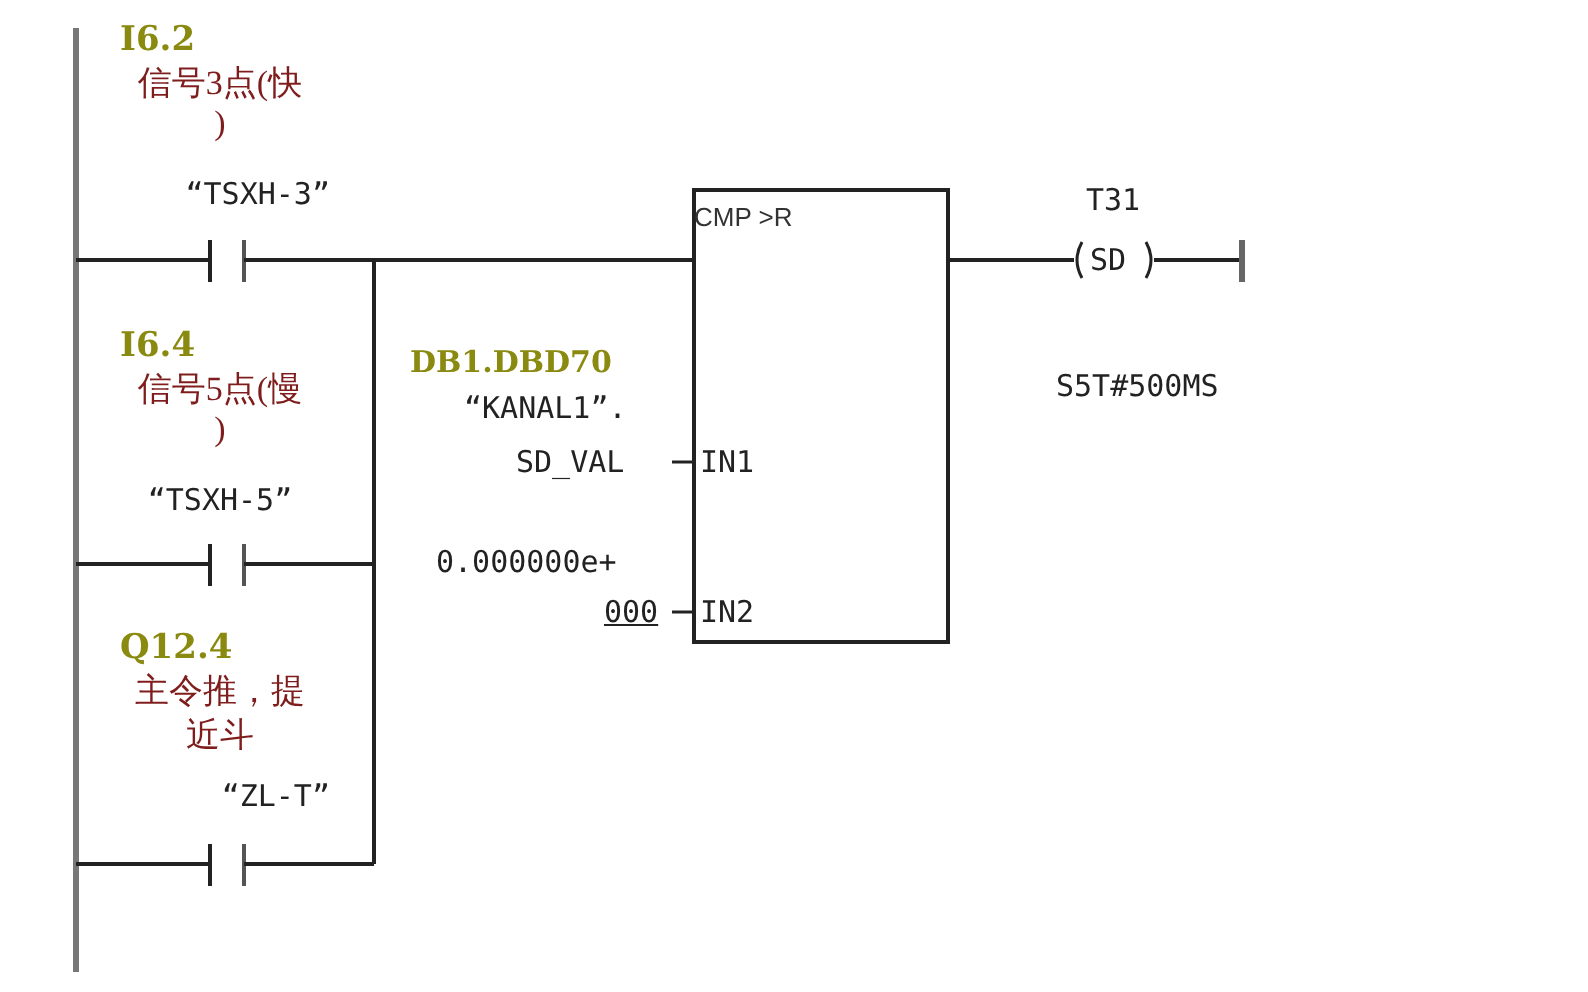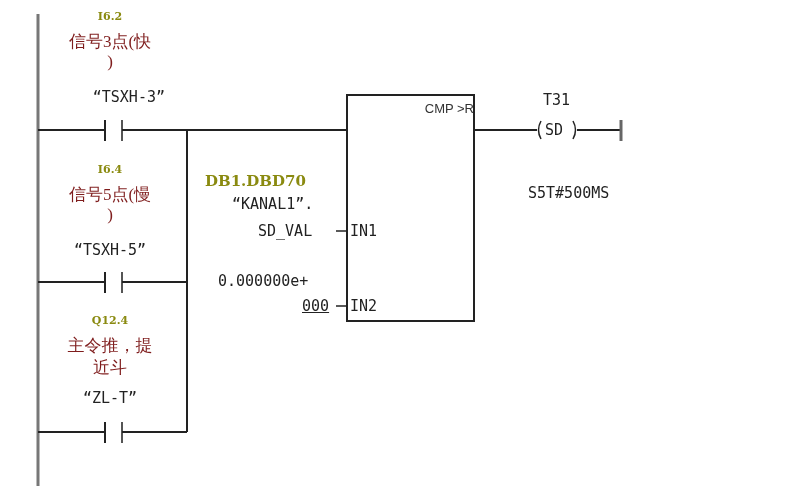--- a/index.html
+++ b/index.html
@@ -1,19 +1,19 @@
 <!DOCTYPE html>
 <html><head>
 <meta charset="utf-8">
 <style>
   html, body { margin:0; padding:0; background:#ffffff; }
   body { width:794px; height:496px; position:relative; overflow:hidden; }
   #ladder { position:absolute; left:0; top:0; width:794px; height:496px; }
   .lbl { position:absolute; white-space:nowrap; }
-  .addr { font-family:"DejaVu Serif", serif; font-weight:bold; font-size:11px; color:#8a8a10; text-align:center; }
+  .addr { font-family:"DejaVu Serif", serif; font-weight:bold; font-size:17px; color:#8a8a10; text-align:left; }
   .cmt  { font-family:Liberation Serif, serif; font-size:17px; color:#7f1d1d; text-align:center; line-height:20px; }
   .sym  { font-family:"DejaVu Sans Mono", monospace; font-size:15px; color:#222; text-align:center; }
   .pin  { font-family:"DejaVu Sans Mono", monospace; font-size:15px; color:#222; }
   .title{ font-family:"Liberation Sans", sans-serif; font-size:13px; color:#333; }
 </style>
 </head>
 <body>
 
 <svg id="ladder" viewBox="0 0 794 496">
 
@@ -62,23 +62,23 @@
 <div class="lbl sym" style="left:55px;top:88px;width:110px;text-align:right;">“TSXH-3”</div>
 
 <div class="lbl addr" style="left:60px;top:163px;width:100px;">I6.4</div>
 <div class="lbl cmt" style="left:45px;top:185px;width:130px;">信号5点(慢</div>
 <div class="lbl cmt" style="left:60px;top:205px;width:100px;">)</div>
 <div class="lbl sym" style="left:55px;top:241px;width:110px;">“TSXH-5”</div>
 
 <div class="lbl addr" style="left:60px;top:314px;width:100px;">Q12.4</div>
 <div class="lbl cmt" style="left:45px;top:336px;width:130px;">主令推，提</div>
 <div class="lbl cmt" style="left:60px;top:358px;width:100px;">近斗</div>
-<div class="lbl sym" style="left:55px;top:389px;width:110px;">“ZL-T”</div>
+<div class="lbl sym" style="left:55px;top:389px;width:110px;text-align:right;">“ZL-T”</div>
 
-<div class="lbl title" style="left:347px;top:101px;width:127px;text-align:right;">CMP &gt;R</div>
+<div class="lbl title" style="left:347px;top:101px;width:127px;text-align:left;">CMP &gt;R</div>
 <div class="lbl pin" style="left:350px;top:222px;">IN1</div>
 <div class="lbl pin" style="left:350px;top:297px;">IN2</div>
 
 <div class="lbl addr" style="left:205px;top:172px;font-size:15px;text-align:left;">DB1.DBD70</div>
 <div class="lbl pin" style="left:232px;top:195px;">“KANAL1”.</div>
 <div class="lbl pin" style="left:258px;top:222px;">SD_VAL</div>
 
 <div class="lbl pin" style="left:218px;top:272px;">0.000000e+</div>
 <div class="lbl pin" style="left:302px;top:297px;text-decoration:underline;">000</div>
 

